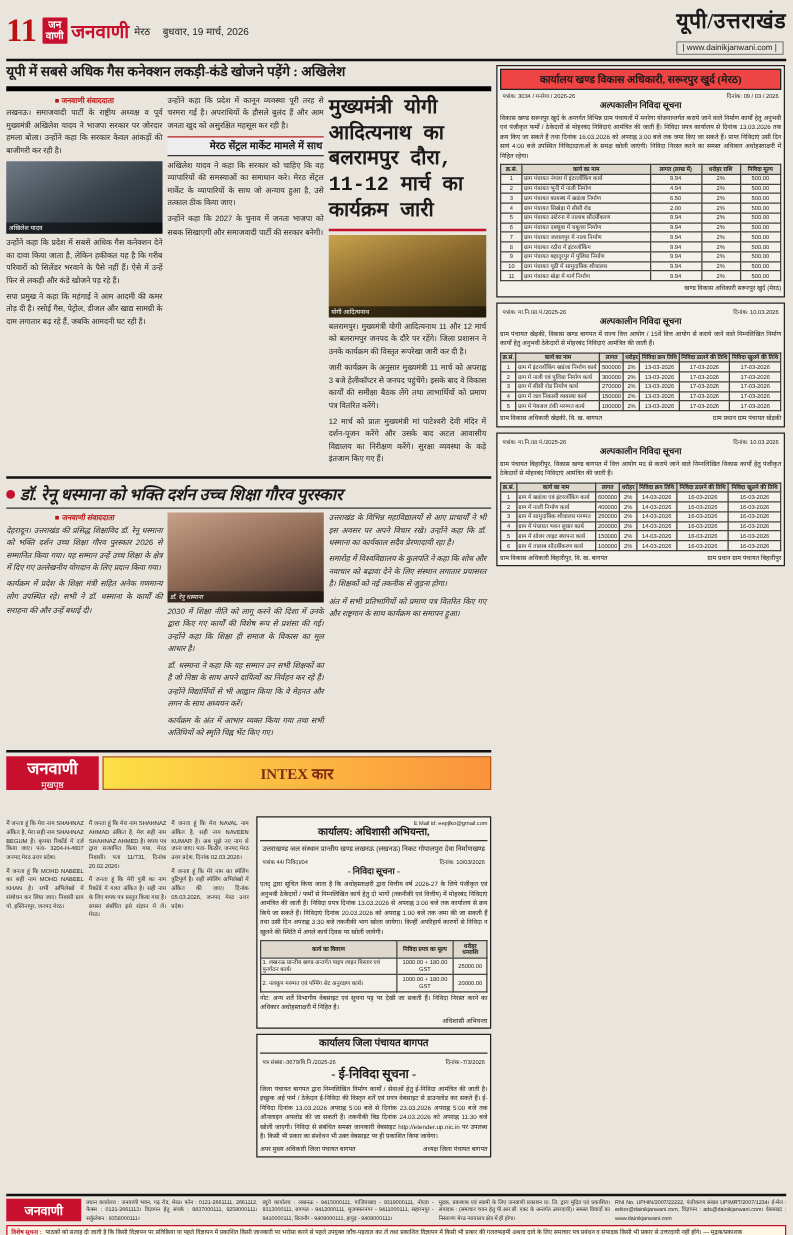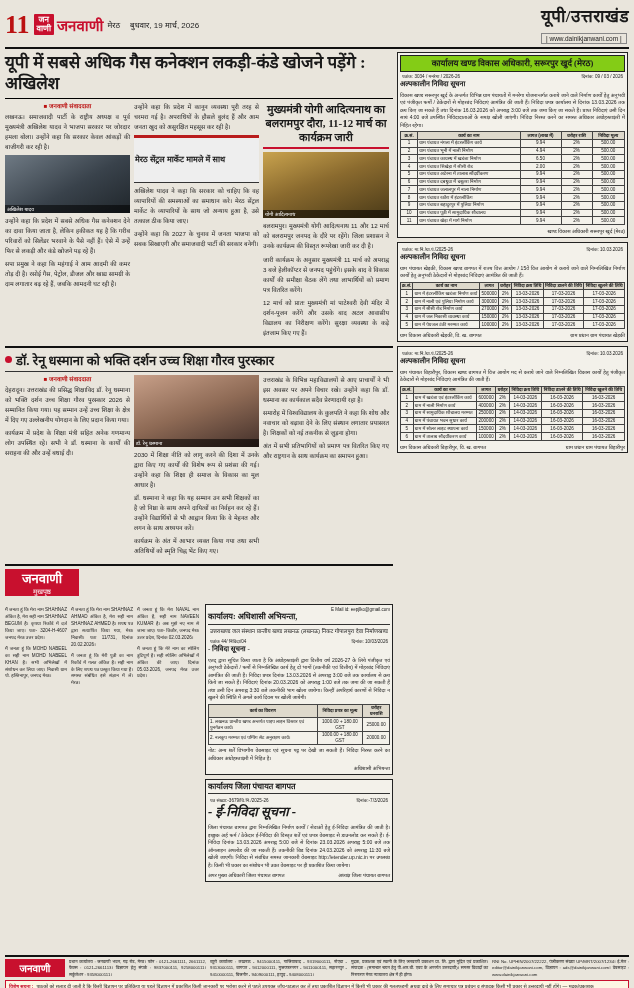--- a/index.html
+++ b/index.html
@@ -31,52 +31,52 @@
   .mast-title { font-size:17px; font-weight:bold; font-family:"Liberation Serif", serif; letter-spacing:.5px; }
   .mast-url { font-size:6.5px; border:1px solid #888; padding:1px 4px; display:inline-block; margin-top:1px; }
 
   
   .body-wrap { display:flex; gap:4px; margin-top:3px; height:900px; }
   .left-col { width:388px; }
   .right-col { width:231px; }
 
   
   .lead-head {
-    font-size:17px; font-weight:bold; line-height:1.25; font-family:"Liberation Serif", serif;
-    border-bottom:1px solid #000000; padding-bottom:3px;
+    font-size:11px; font-weight:bold; line-height:1.25; font-family:"Liberation Serif", serif;
+    border-bottom:4px solid #000000; padding-bottom:3px;
   }
   .lead-body { display:flex; gap:4px; margin-top:3px; }
   .col-a { width:125px; }
   .col-b { width:125px; }
   .col-c { width:126px; }
 
   .kicker { font-size:6px; color:#b11; font-weight:bold; text-align:center; margin-bottom:2px; }
   .txt { font-size:6.2px; line-height:1.62; text-align:justify; color:#222; }
   .txt p { margin:0 0 3px; }
 
   .photo { width:100%; background:#9a9a93; position:relative; overflow:hidden; }
   .photo.man1 { height:58px; background:linear-gradient(150deg,#6f7a84 0%,#39424b 55%,#20262b 100%); }
   .photo.man2 { height:66px; background:linear-gradient(160deg,#c9a34e 0%,#8a6a2e 45%,#4a3a18 100%); }
   .photo.woman { height:72px; background:linear-gradient(160deg,#c8a089 0%,#8e6a55 50%,#43302a 100%); }
   .photo .cap {
     position:absolute; left:0; right:0; bottom:0; background:rgba(0,0,0,.55);
     color:#fff; font-size:5px; padding:1px 2px;
   }
   .boxed-head {
-    background:#eee; border-top:3px solid #b91c1c; border-bottom:1px solid #333;
-    font-size:8px; font-weight:bold; text-align:left; padding:17px 1px; line-height:1.3;
+    background:#eee; border-top:1px solid #b91c1c; border-bottom:1px solid #333;
+    font-size:8px; font-weight:bold; text-align:right; padding:2px 1px; line-height:1.3;
   }
   .hl-head {
-    font-size:11px; font-weight:bold; line-height:1.3; font-family:Liberation Serif, serif;
-    text-align:center;
+    font-size:16px; font-weight:bold; line-height:1.3; font-family:Liberation Mono, monospace;
+    text-align:left;
   }
   .redbar { height:2px; background:#c8102e; margin:3px 0; }
 
   
-  .story2 { margin-top:5px; border-top:2px solid #111; padding-top:3px; }
+  .story2 { margin-top:5px; border-top:2px solid #111; padding-top:3px;font-style:italic; }
   .story2-head {
     font-size:13px; font-weight:bold; font-family:"Liberation Serif", serif;
     border-bottom:1px solid #333; padding-bottom:2px; display:flex; align-items:center; gap:4px;
   }
   .dot-red { width:7px; height:7px; border-radius:50%; background:#c8102e; display:inline-block; }
   .story2-body { display:flex; gap:4px; margin-top:3px; }
 
   
   .jv-banner { display:flex; gap:3px; align-items:stretch; margin-top:5px; border-top:2px solid #111; padding-top:3px; }
   .jv-logo {
@@ -92,36 +92,36 @@
   }
 
   
   .classifieds { display:flex; gap:4px; margin-top:3px; }
   .cls-col { width:62px; }
   .cls-txt { font-size:4.6px; line-height:1.5; text-align:justify; color:#222; }
 
   
   .nbox { border:1px solid #222; background:#f3f1ea; margin-bottom:4px; padding:2px; }
   .nbox-title {
-    text-align:left; font-size:8px; font-weight:bold; line-height:1.3;
+    text-align:center; font-size:8px; font-weight:bold; line-height:1.3;
     font-family:"Liberation Serif", serif; border-bottom:1px solid #333; padding-bottom:1px; margin-bottom:2px;
   }
   .nbox-sub { text-align:center; font-size:5.5px; margin-bottom:2px; }
   .nbox-txt { font-size:5px; line-height:1.5; text-align:justify; }
   .sig { display:flex; justify-content:space-between; font-size:5px; margin-top:3px; }
   .sig div { text-align:center; line-height:1.3; }
 
   table.nt { width:100%; border-collapse:collapse; font-size:4.6px; }
   table.nt th, table.nt td { border:.5px solid #444; padding:.5px 1px; text-align:center; line-height:1.25; }
   table.nt th { background:#ded9cc; font-weight:bold; }
   table.nt td.l { text-align:left; }
 
   
   .r-head {
-    background:#84cc16; border:1px solid #222; text-align:center;
+    background:#ef4444; border:1px solid #222; text-align:center;
     font-size:8.5px; font-weight:bold; padding:2px 1px; font-family:"Liberation Serif", serif;
     line-height:1.25;
   }
   .r-meta { display:flex; justify-content:space-between; font-size:4.6px; padding:1px 2px; }
 
   
   .footer { margin-top:3px; border-top:2px solid #111; padding-top:2px; display:flex; gap:4px; }
   .f-logo { width:60px; }
   .f-logo .b { background:#c8102e; color:#fff; text-align:center; font-size:10px; font-weight:bold; padding:2px 0; font-family:"Liberation Serif", serif; }
   .f-txt { font-size:4.3px; line-height:1.5; color:#222; flex:1; text-align:justify; }
@@ -231,23 +231,24 @@
             </div>
           </div>
         </div>
       </div>
 
       <div class="jv-banner">
         <div class="jv-logo">
           <div class="w">जनवाणी</div>
           <div class="s">मुखपृष्ठ</div>
         </div>
+        <div class="jv-ad">INTEX कार</div>
       </div>
 
-      <div style="display:flex; gap:4px; margin-top:8px;">
+      <div style="display:flex; gap:4px; margin-top:21px;">
         <div class="classifieds" style="width:196px;">
           <div class="cls-col">
             <div class="cls-txt">मैं जनता हूं कि मेरा नाम SHAHNAZ अंकित है, मेरा सही नाम SHAHNAZ BEGUM है। कृपया रिकॉर्ड में दर्ज किया जाए। पता- 3204-H-4607 जनपद मेरठ उत्तर प्रदेश।</div>
             <div class="cls-txt" style="margin-top:4px;">मैं जनता हूं कि MOHD NABEEL का सही नाम MOHD NABEEL KHAN है। सभी अभिलेखों में संशोधन कर लिया जाए। निवासी ग्राम पो. हस्तिनापुर, जनपद मेरठ।</div>
           </div>
           <div class="cls-col">
             <div class="cls-txt">मैं जनता हूं कि मेरा नाम SHAHNAZ AHMAD अंकित है, मेरा सही नाम SHAHNAZ AHMED है। शपथ पत्र द्वारा सत्यापित किया गया, मेरठ निवासी। पता 11/731, दिनांक 20.02.2026।</div>
             <div class="cls-txt" style="margin-top:4px;">मैं जनता हूं कि मेरी पुत्री का नाम रिकॉर्ड में गलत अंकित है। सही नाम के लिए शपथ पत्र प्रस्तुत किया गया है। समस्त संबंधित इसे संज्ञान में लें। मेरठ।</div>
           </div>
           <div class="cls-col">
@@ -295,21 +296,21 @@
                 <div>अधिशासी अभियन्ता</div>
               </div>
           </div>
 
           <div class="nbox">
             <div class="nbox-title">कार्यालय जिला पंचायत बागपत</div>
             <div class="r-meta">
               <span>पत्र संख्या:-3679/वि.नि./2025-26</span>
               <span>दिनांक:-7/3/2026</span>
             </div>
-            <div class="nbox-title" style="border:0; font-size:13px;font-style:italic;">- ई-निविदा सूचना -</div>
+            <div class="nbox-title" style="border:0; font-size:10px;">- ई-निविदा सूचना -</div>
             <div class="nbox-txt">जिला पंचायत बागपत द्वारा निम्नलिखित निर्माण कार्यों / सेवाओं हेतु ई-निविदा आमंत्रित की जाती है। इच्छुक अर्ह फर्म / ठेकेदार ई-निविदा की विस्तृत शर्तें एवं प्रपत्र वेबसाइट से डाउनलोड कर सकते हैं। ई-निविदा दिनांक 13.03.2026 अपराह्न 5:00 बजे से दिनांक 23.03.2026 अपराह्न 5:00 बजे तक ऑनलाइन अपलोड की जा सकती हैं। तकनीकी बिड दिनांक 24.03.2026 को अपराह्न 11:30 बजे खोली जाएगी। निविदा से संबंधित समस्त जानकारी वेबसाइट http://etender.up.nic.in पर उपलब्ध है। किसी भी प्रकार का संशोधन भी उक्त वेबसाइट पर ही प्रकाशित किया जायेगा।</div>
             <div class="sig">
               <div>अपर मुख्य अधिकारी
 जिला पंचायत बागपत</div>
               <div>अध्यक्ष
 जिला पंचायत बागपत</div>
             </div>
           </div>
 
         </div>

